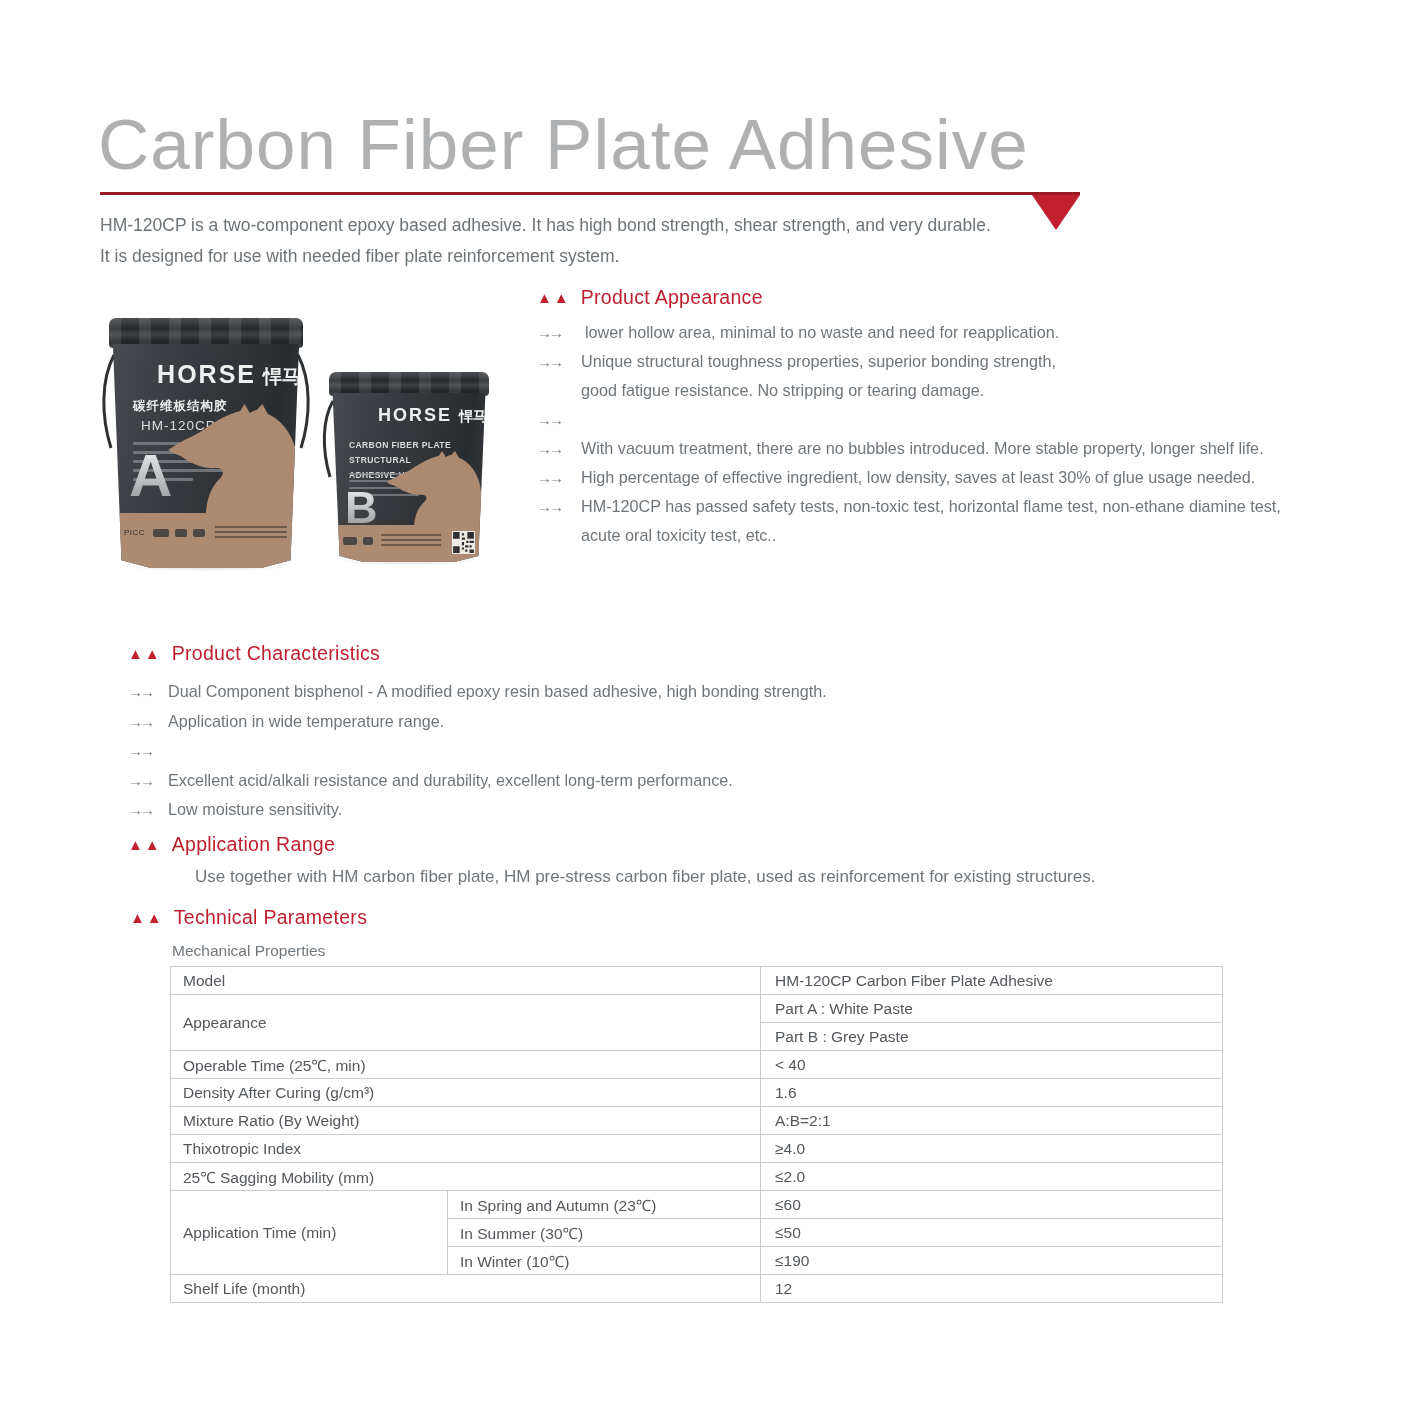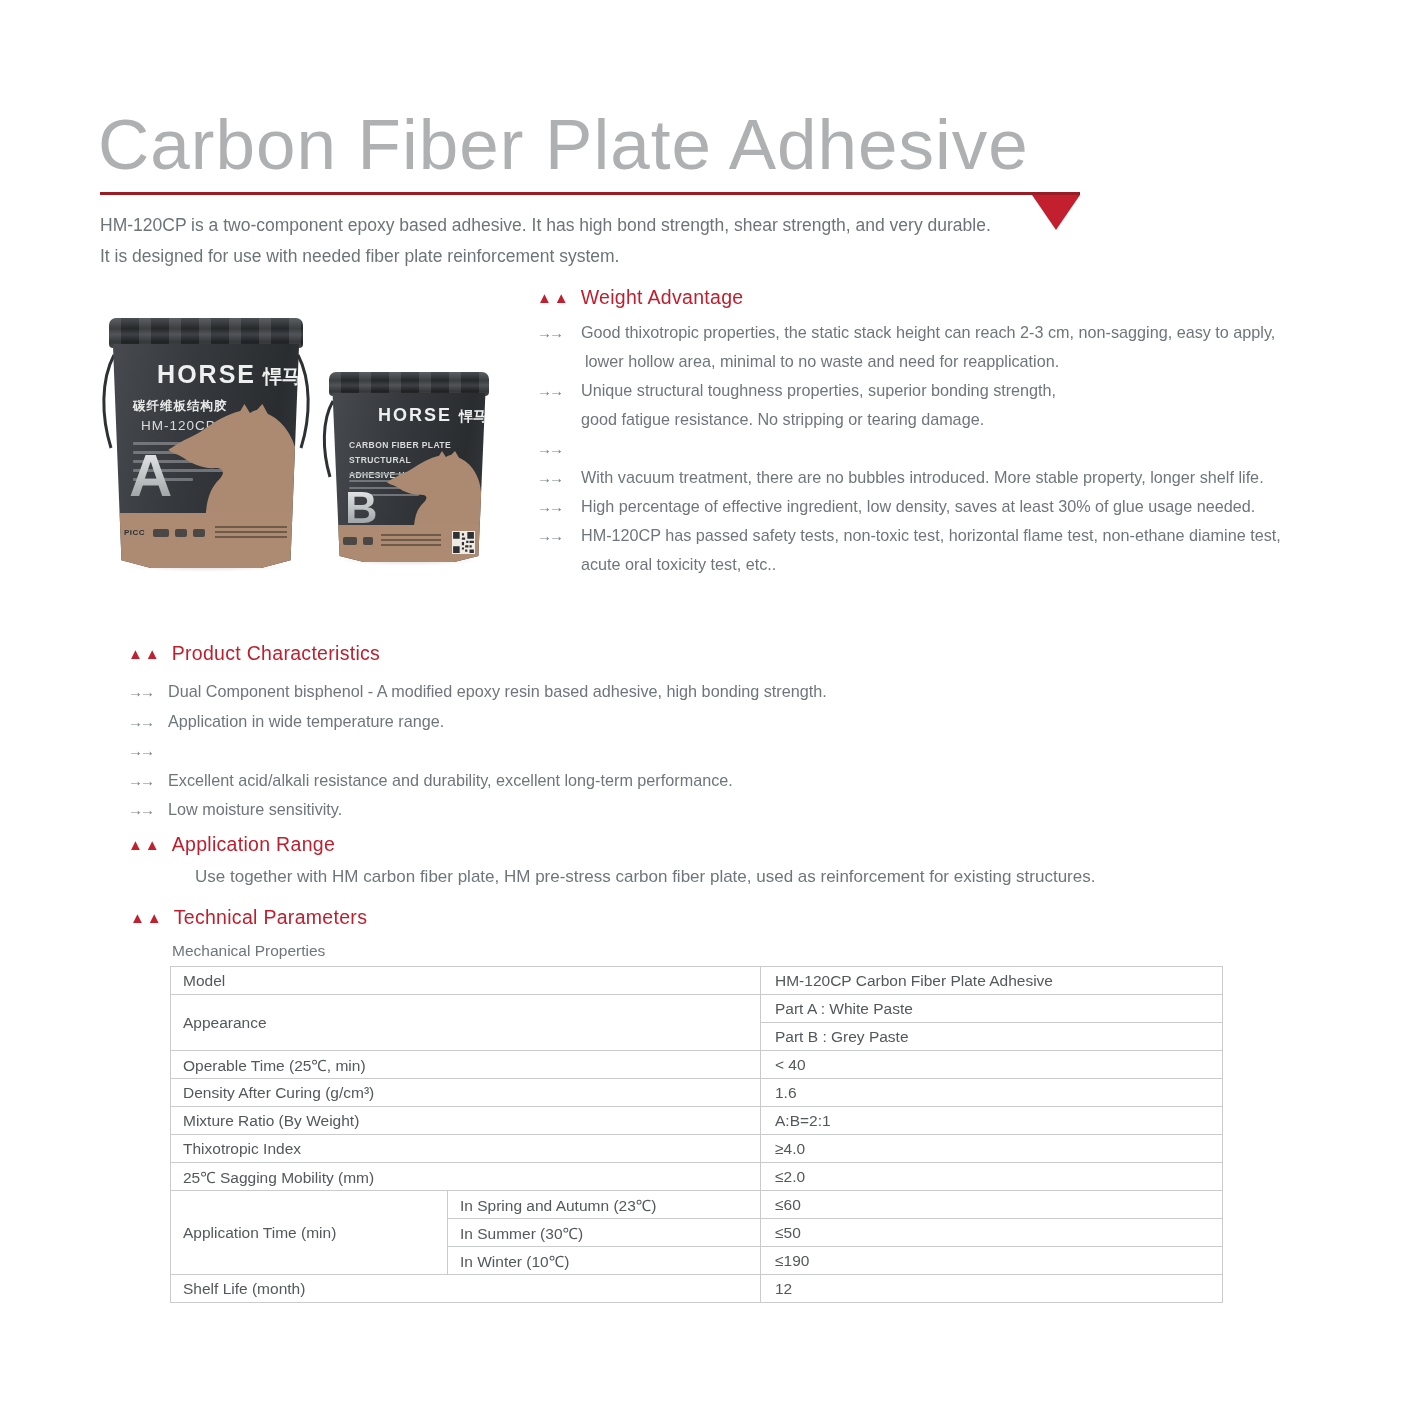--- a/index.html
+++ b/index.html
@@ -87,21 +87,21 @@
              background:linear-gradient(180deg,#eceeee 0%,#b9bcbe 60%,#94979a 100%);
              -webkit-background-clip:text;background-clip:text;color:transparent;}
   .bucket-a .bigletter{left:18px;top:102px;font-size:60px;}
   .bucket-b .bigletter{left:14px;top:92px;font-size:45px;}
   .horse{position:absolute;}
   .bucket-a .horse{right:0px;top:60px;width:138px;height:110px;}
   .bucket-b .horse{right:4px;top:58px;width:100px;height:75px;}
   .band{position:absolute;left:0;right:0;bottom:0;background:#ac8b72;}
   .bucket-a .band{height:55px;}
   .bucket-b .band{height:37px;}
-  .cert{position:absolute;left:13px;top:15px;font-size:8px;font-weight:700;color:#2c2e31;letter-spacing:0.5px;}
+  .cert{position:absolute;left:13px;top:15px;font-size:8px;font-weight:400;color:#2c2e31;letter-spacing:0.5px;}
   .mk{position:absolute;top:16px;height:8px;background:#33363a;border-radius:2px;opacity:0.8;}
   .tlines{position:absolute;top:13px;height:2px;background:#6e5a49;
           box-shadow:0 5px 0 #6e5a49, 0 10px 0 #6e5a49;}
   .qr{position:absolute;right:12px;top:6px;width:23px;height:23px;}
 
   
   .handle{position:absolute;}
   .handle path{stroke:#2e3134;stroke-width:3;fill:none;}
 </style>
 </head>
@@ -191,27 +191,26 @@
           </svg>
         </div>
       </div>
     </div>
 
   </div>
 
   <div class="advantage">
     <div class="sec-head">
       <span class="sec-tri">▲▲</span>
-      <span class="sec-title">Weight Advantage</span>
+      <span class="sec-title">Product Appearance</span>
     </div>
     <ul class="blist">
       <li>
         <span class="arr">→→</span>
         <span class="btxt">
-            <span class="bl">Good thixotropic properties, the static stack height can reach 2-3 cm, non-sagging, easy to apply,</span>
             <span class="bl" style="padding-left:4px;">lower hollow area, minimal to no waste and need for reapplication.</span>
           </span>
       </li>
       <li>
         <span class="arr">→→</span>
         <span class="btxt">
             <span class="bl">Unique structural toughness properties, superior bonding strength,</span>
             <span class="bl">good fatigue resistance. No stripping or tearing damage.</span>
           </span>
       </li>

